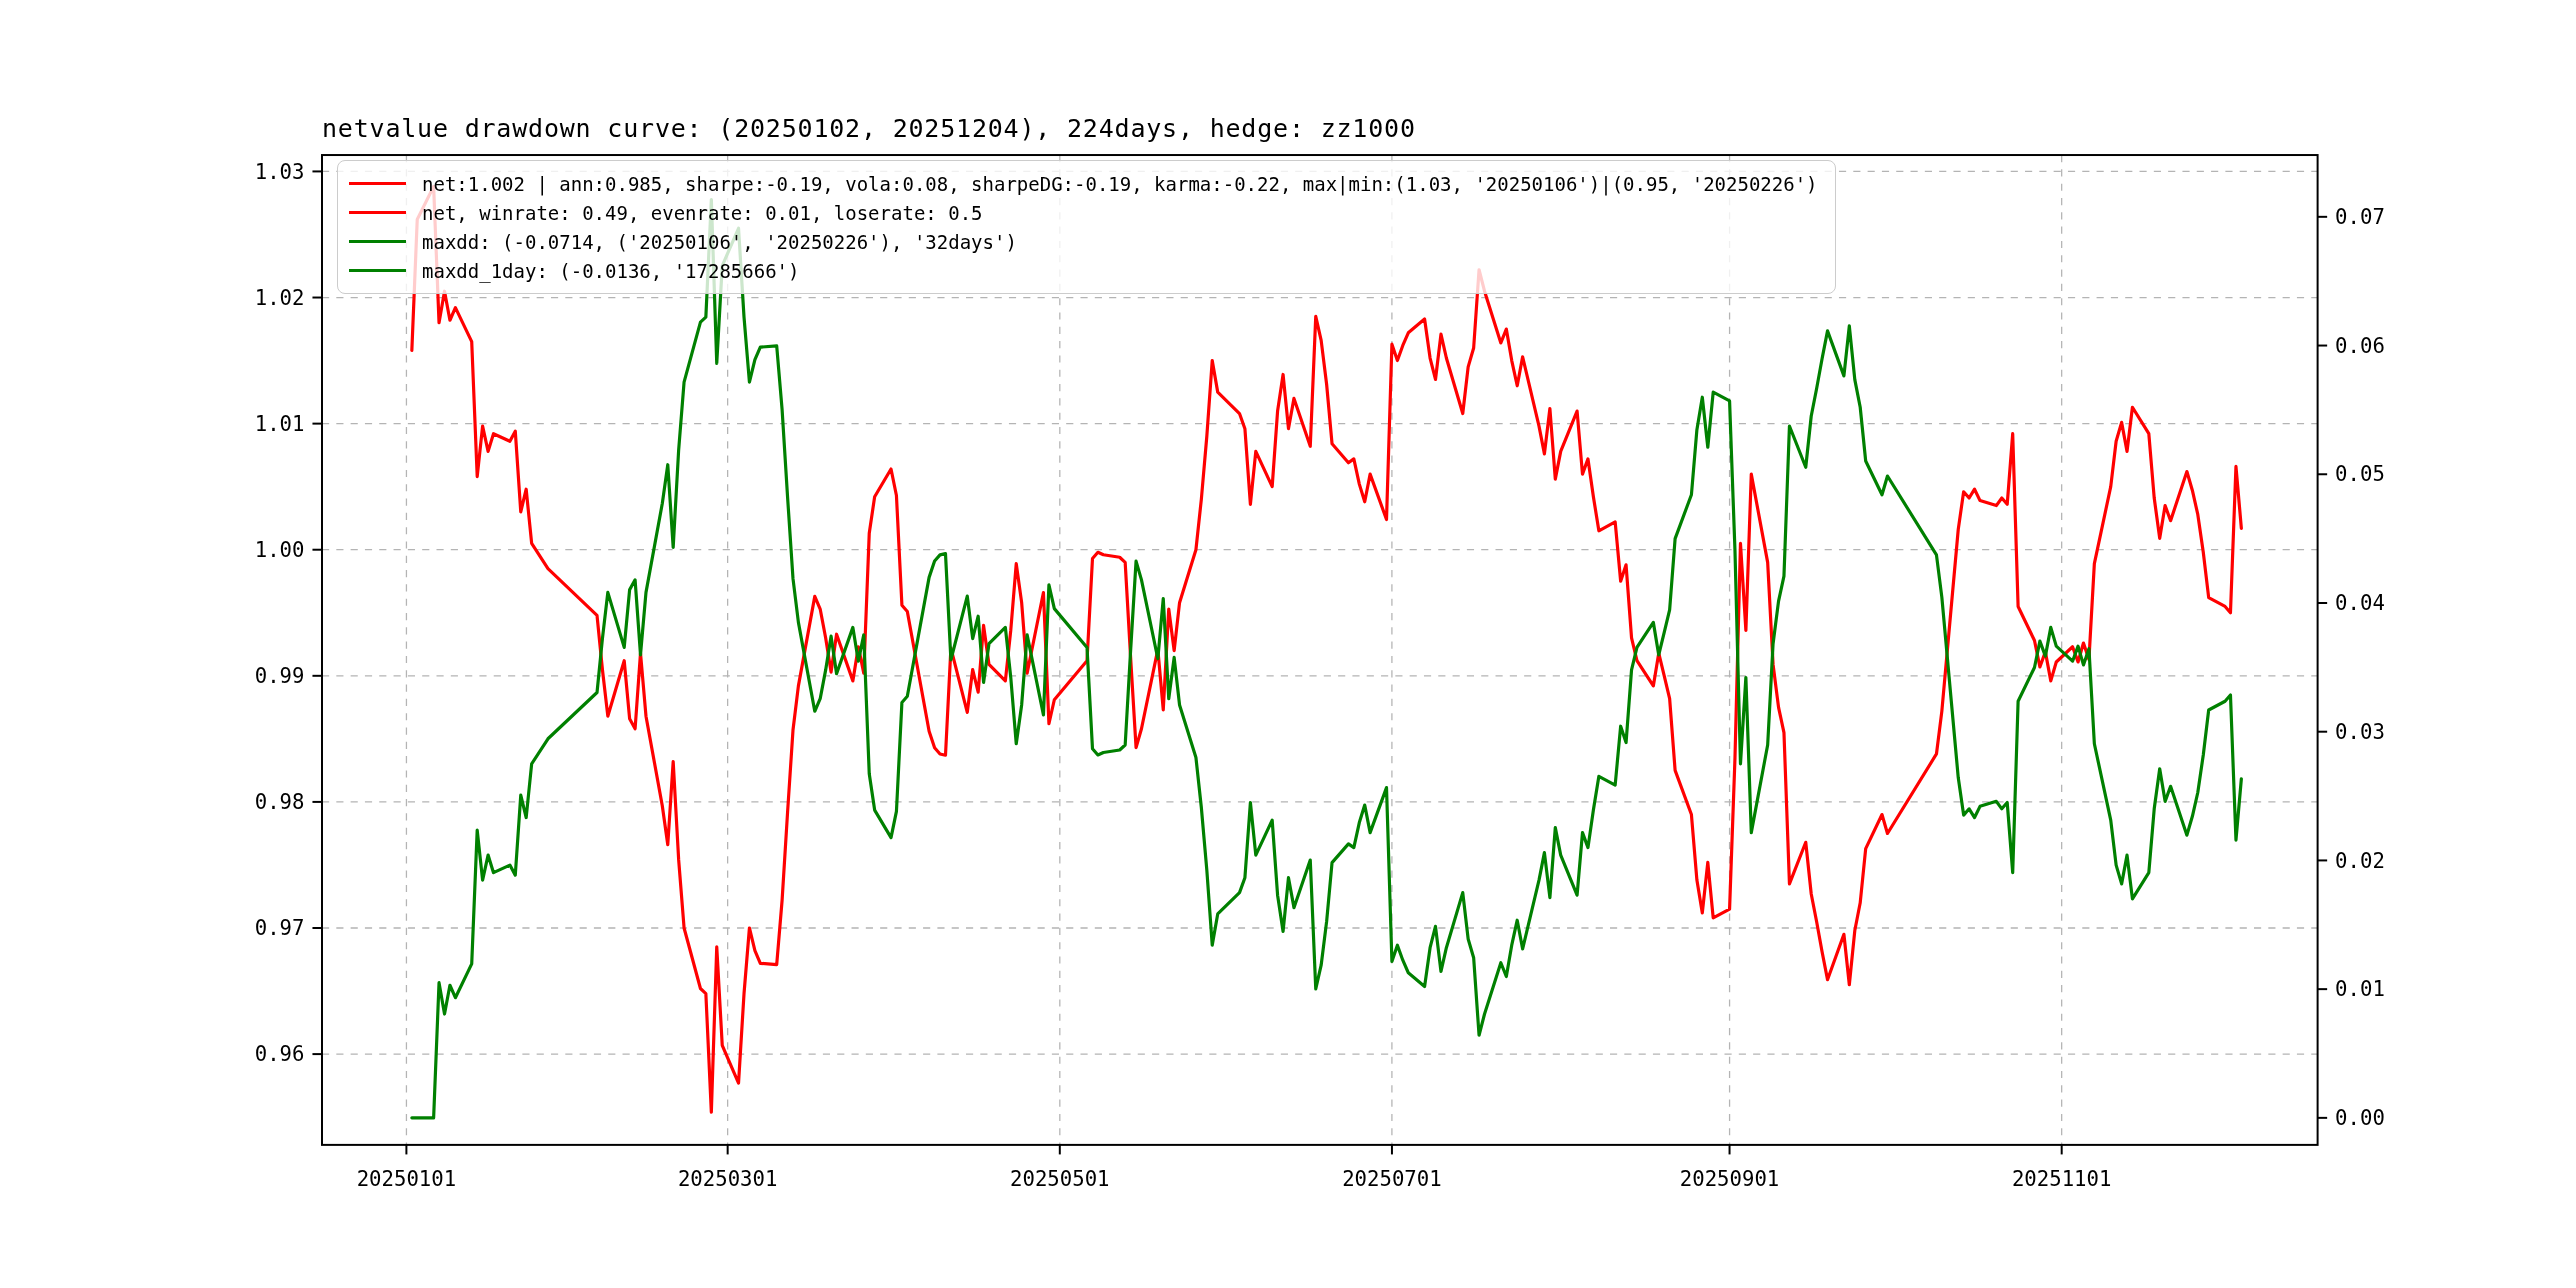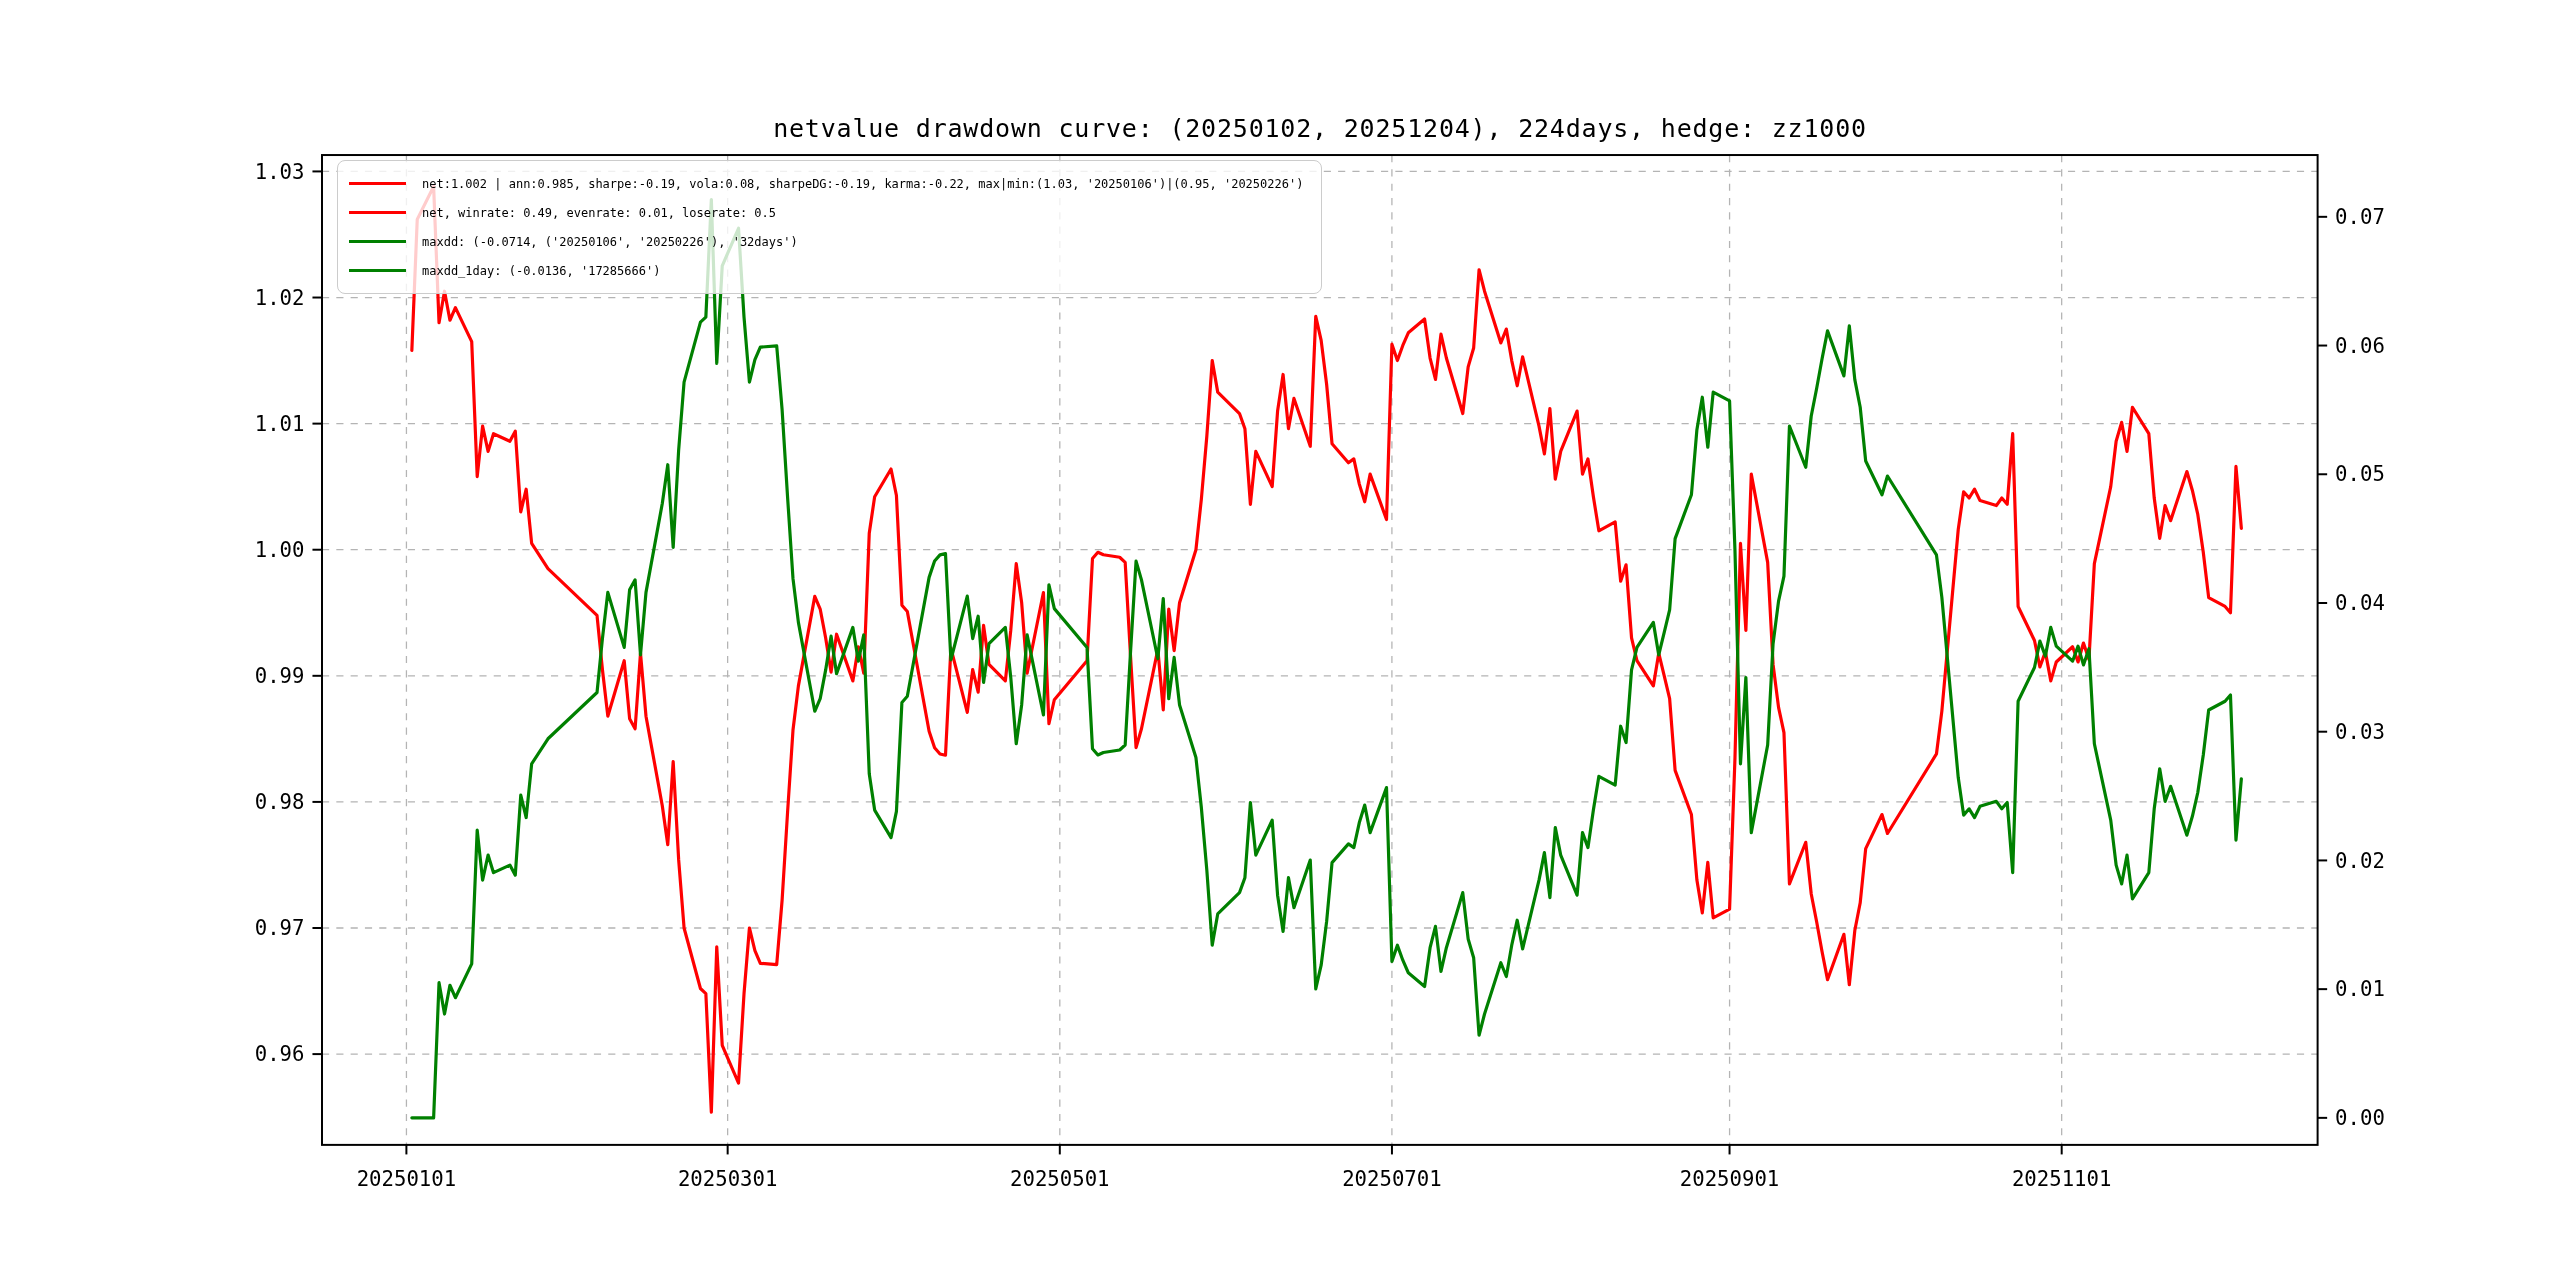--- a/index.html
+++ b/index.html
@@ -1,25 +1,25 @@
 <!DOCTYPE html>
 <html style="font-size:12.7px"><head>
 <meta charset="utf-8">
 <style>
   html,body{margin:0;padding:0;background:#ffffff;}
   .figure{position:relative;width:2576px;height:1288px;background:#ffffff;overflow:hidden;
           font-family:"DejaVu Sans Mono","Liberation Mono",monospace;}
   .chart-svg{position:absolute;left:0;top:0;}
-  .chart-title{position:absolute;left:322px;top:114px;width:1996px;text-align:center;
+  .chart-title{position:absolute;left:322px;top:114px;width:1996px;
                font-size:25px;color:#000;letter-spacing:0.8px;white-space:nowrap;}
   .legend{position:absolute;left:337px;top:160px;background:rgba(255,255,255,0.8);
           border:1.6px solid #cccccc;border-radius:8px;padding:8px 17.5px 8px 11px;}
   .legend-row{display:flex;align-items:center;height:29px;white-space:nowrap;}
   .legend-swatch{display:inline-block;width:57px;height:3.2px;margin-right:16px;flex:0 0 auto;}
-  .legend-label{font-size:12px;color:#000;}
+  .legend-label{font-size:19px;color:#000;}
 </style>
 </head>
 <body>
 
 <div class="figure">
   <svg class="chart-svg" id="chart-svg" width="2576" height="1288" viewBox="0 0 3240 1620">
     <g id="grid-layer">
         <line x1="405" x2="2915" y1="1325.8" y2="1325.8" stroke="#b4b4b4" stroke-width="1.6" stroke-dasharray="9 9"></line>
         <line x1="405" x2="2915" y1="1167.2" y2="1167.2" stroke="#b4b4b4" stroke-width="1.6" stroke-dasharray="9 9"></line>
         <line x1="405" x2="2915" y1="1008.6" y2="1008.6" stroke="#b4b4b4" stroke-width="1.6" stroke-dasharray="9 9"></line>

